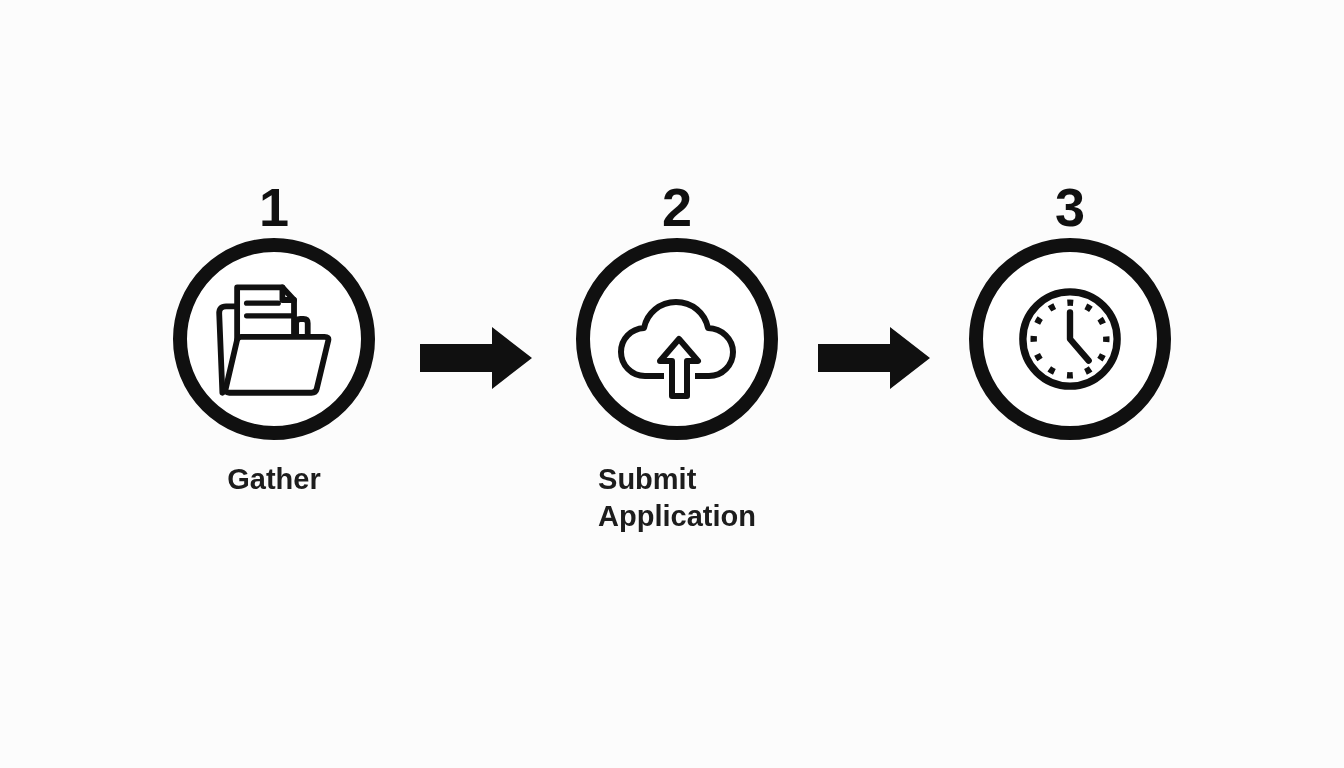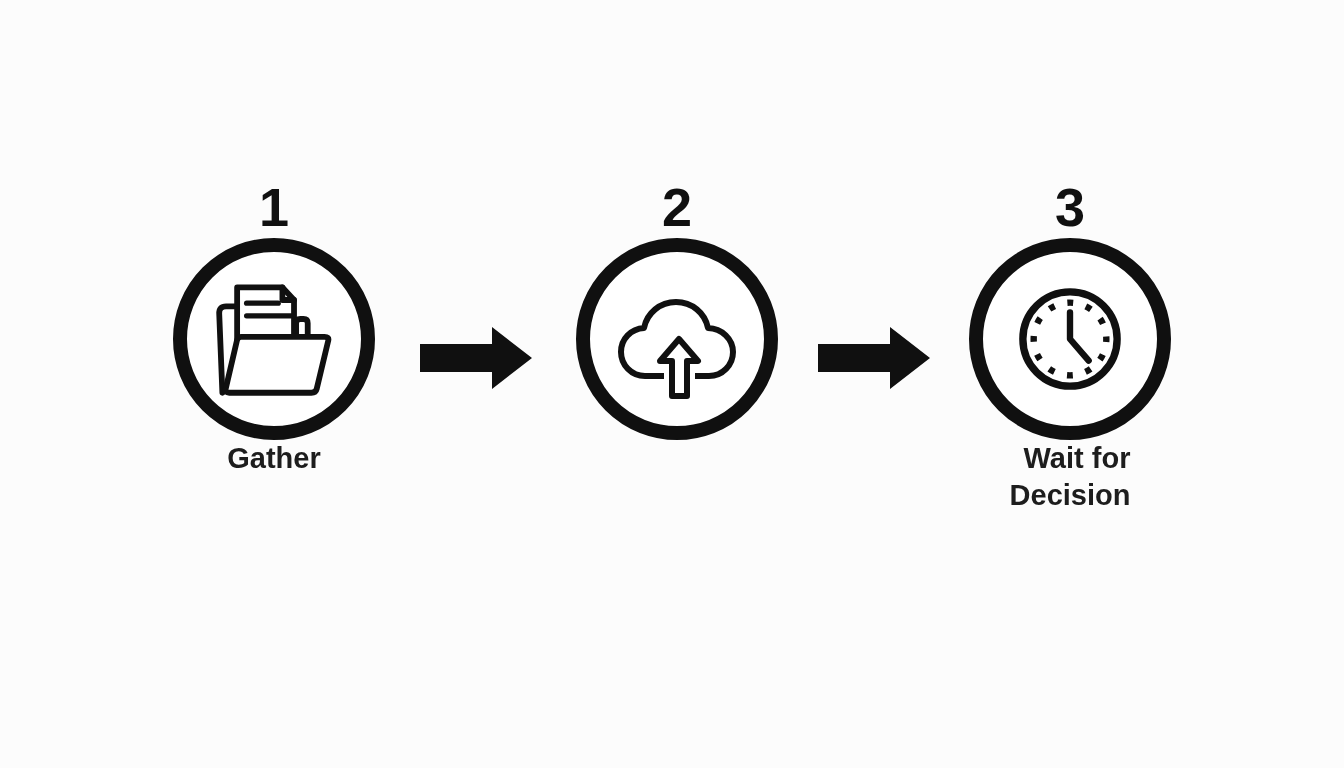--- a/index.html
+++ b/index.html
@@ -31,23 +31,24 @@
   }
   .step-circle{
     margin-top:5px;
     width:202px;height:202px;
     border:14px solid var(--ink,#101010);
     border-radius:50%;
     background:#ffffff;
     display:flex;align-items:center;justify-content:center;
   }
   .step-label{
+    margin-top:21px;
     font-size:29px;line-height:37px;font-weight:bold;
     color:var(--label-text,#1d1d1d);
-    text-align:right;
+    text-align:left;
     white-space:nowrap;
   }
   .connector{
     display:flex;justify-content:center;align-items:flex-start;
   }
   .connector.gap-a{width:123px;}
   .connector.gap-b{width:113px;}
   .connector svg{margin-top:146px;display:block;}
   .icon-svg{display:block;}
   .cloud-offset{margin-top:8px;}
@@ -92,20 +93,22 @@
         <svg class="icon-svg cloud-offset" width="124" height="118" viewBox="0 0 124 118" fill="none" stroke="#101010" stroke-width="6" stroke-linecap="round" stroke-linejoin="round">
 
           <path d="M30,92 C16.5,92 6,81 6,68 C6,55 16,44.8 29,44 C32,29 45,18 61,18 C77,18 90,29 93,44 C107,44.5 118,55 118,68 C118,81 107.5,92 94,92 Z" fill="#ffffff"></path>
 
           <polygon points="64,55 83,77 72,77 72,112 57,112 57,77 45,77" fill="#ffffff" stroke="#ffffff" stroke-width="16"></polygon>
 
           <polygon points="64,55 83,77 72,77 72,112 57,112 57,77 45,77" fill="#ffffff" stroke="#101010" stroke-width="6"></polygon>
         </svg>
       </div>
       <div class="step-label">
+        <div>Submit</div>
+        <div>Application</div>
       </div>
     </div>
 
     <div class="connector gap-b">
       <svg width="112" height="62" viewBox="0 0 112 62">
         <polygon points="0,17 72,17 72,0 112,31 72,62 72,45 0,45" fill="#101010"></polygon>
       </svg>
     </div>
 
     <div class="step">
@@ -113,20 +116,16 @@
       <div class="step-circle">
         <svg class="icon-svg" width="108" height="108" viewBox="0 0 110 110" fill="none" stroke="#101010" stroke-linecap="round" stroke-linejoin="round">
 
           <circle cx="55" cy="55" r="48" stroke-width="7.5" fill="#ffffff"></circle>
 
           <circle cx="55" cy="55" r="37" stroke-width="6.5" stroke-linecap="butt" stroke-dasharray="6 13.373" stroke-dashoffset="3"></circle>
 
           <path d="M55,28 V55 L74,77" stroke-width="6.5"></path>
         </svg>
       </div>
-      <div class="step-label">
-        <div>Wait for</div>
-        <div>Decision</div>
-      </div>
     </div>
 
   </div>
 </div>
 
 </body></html>

